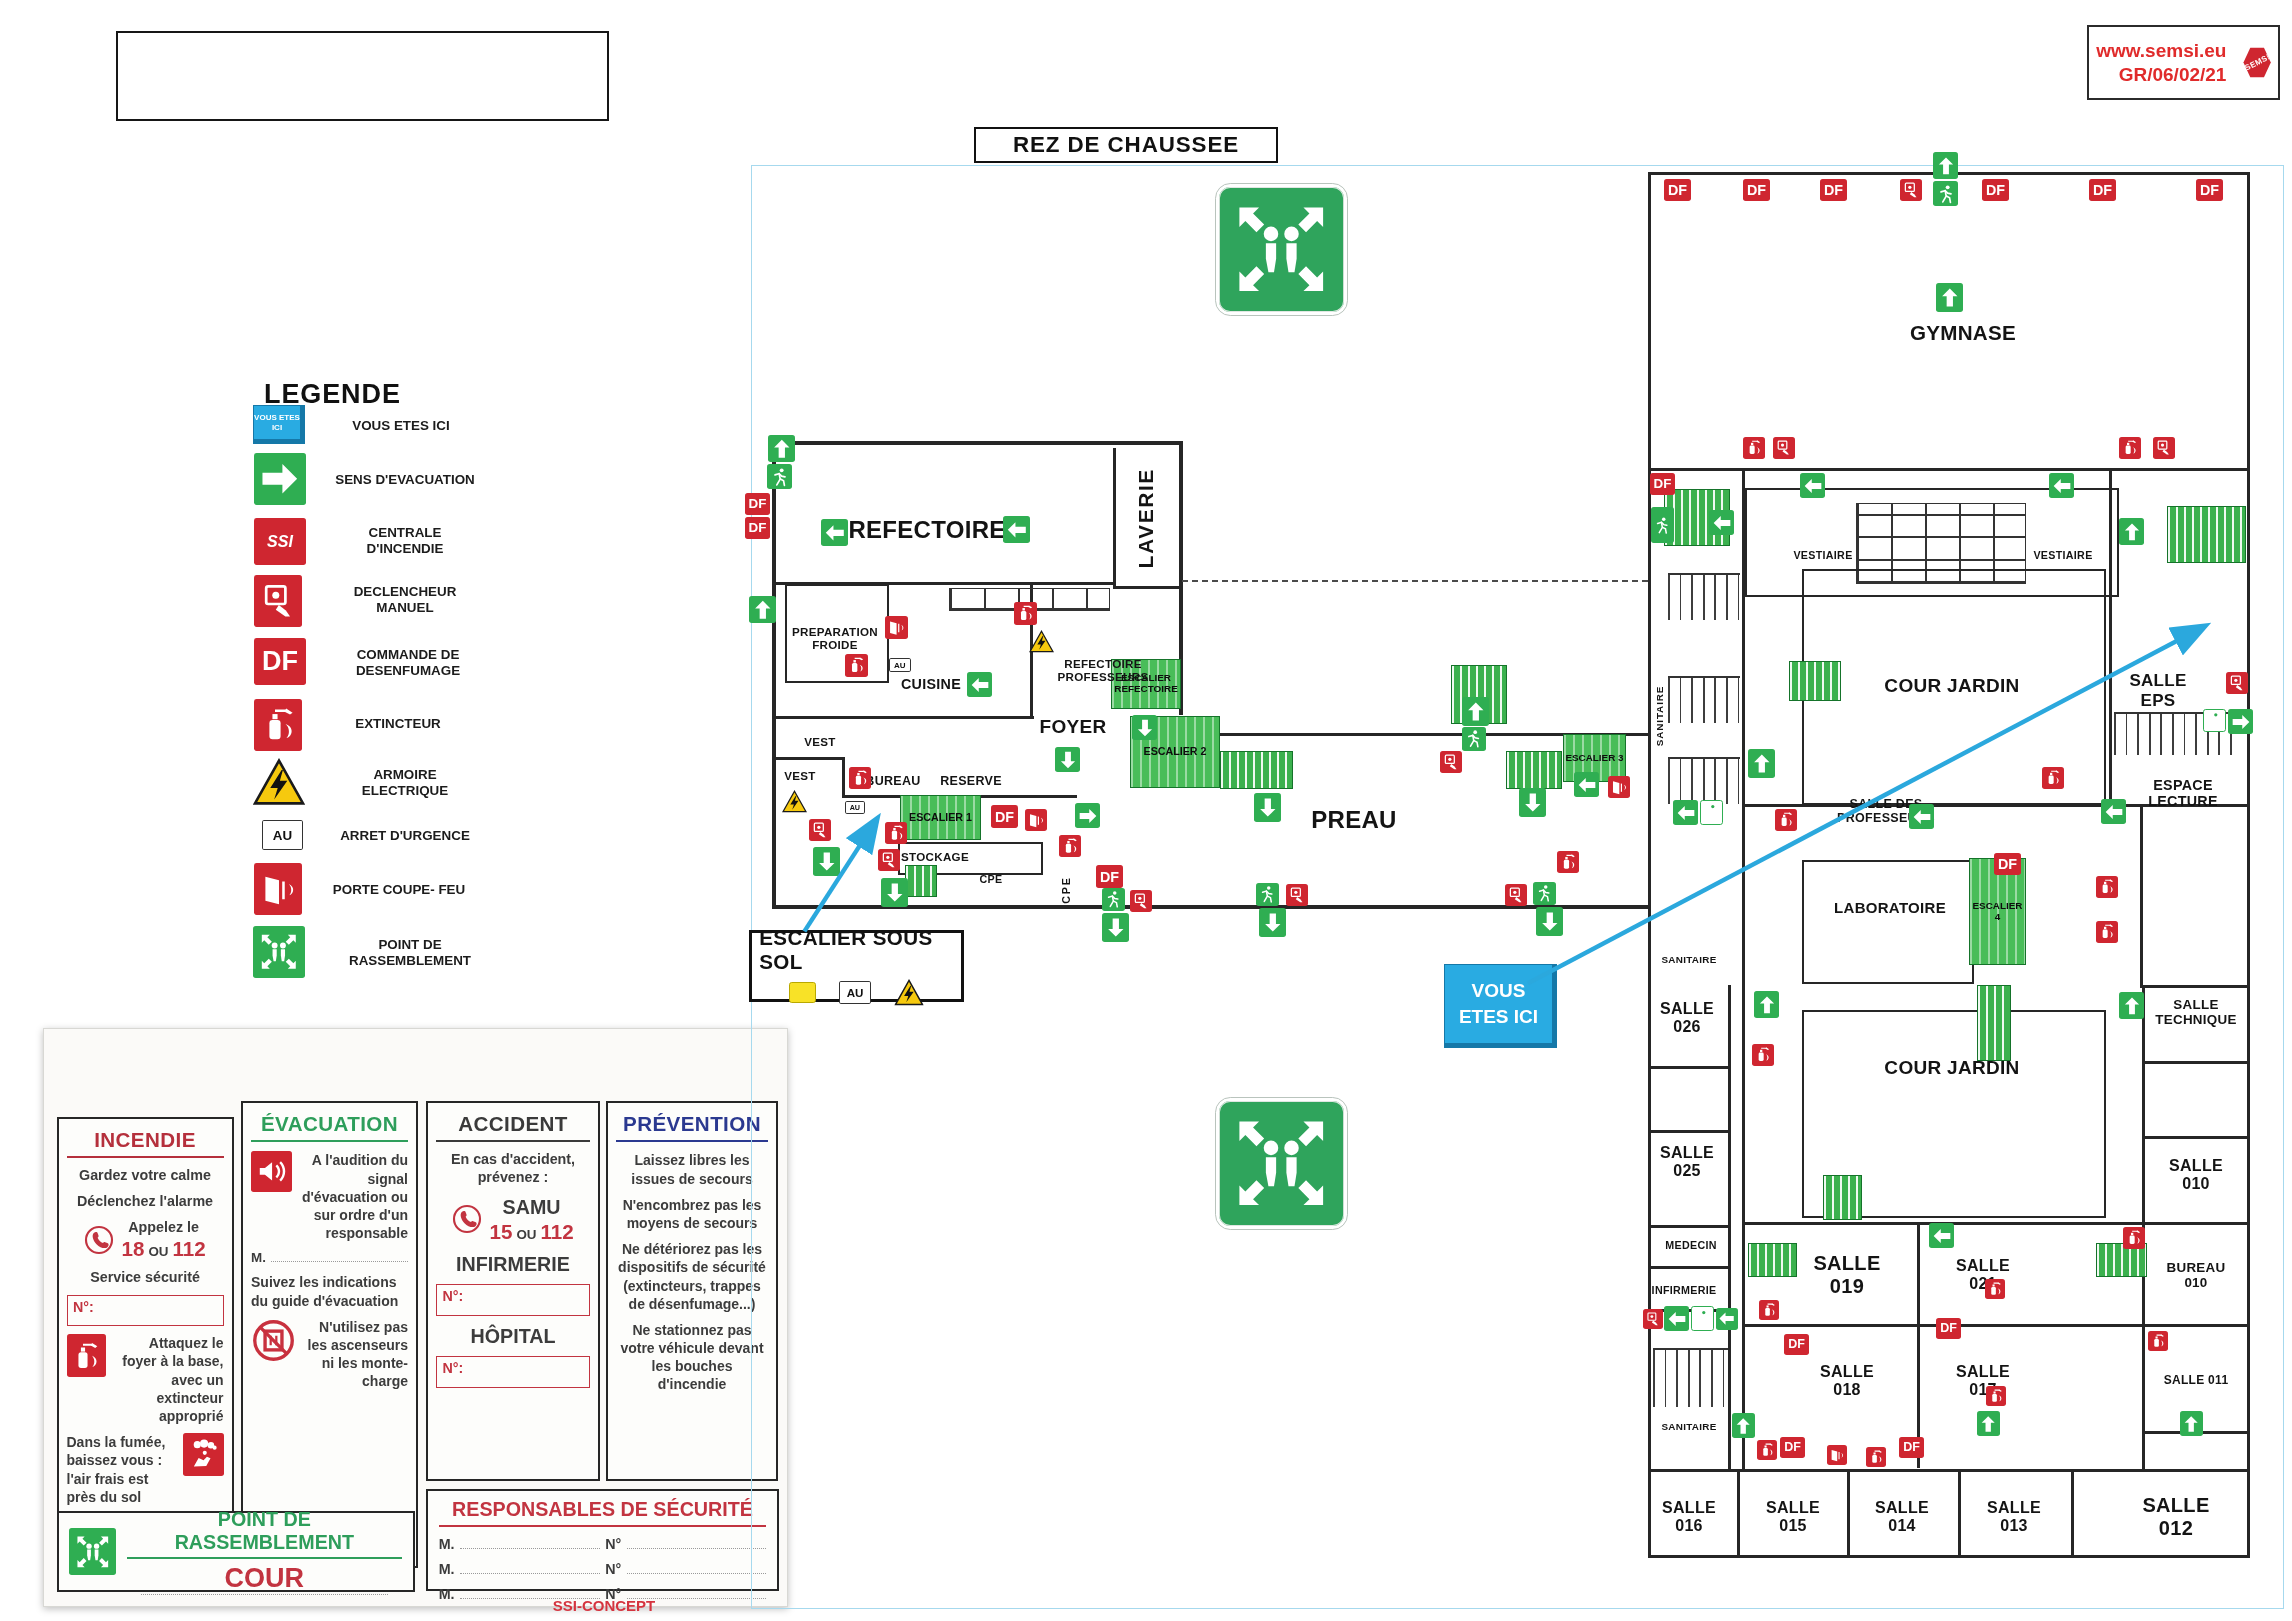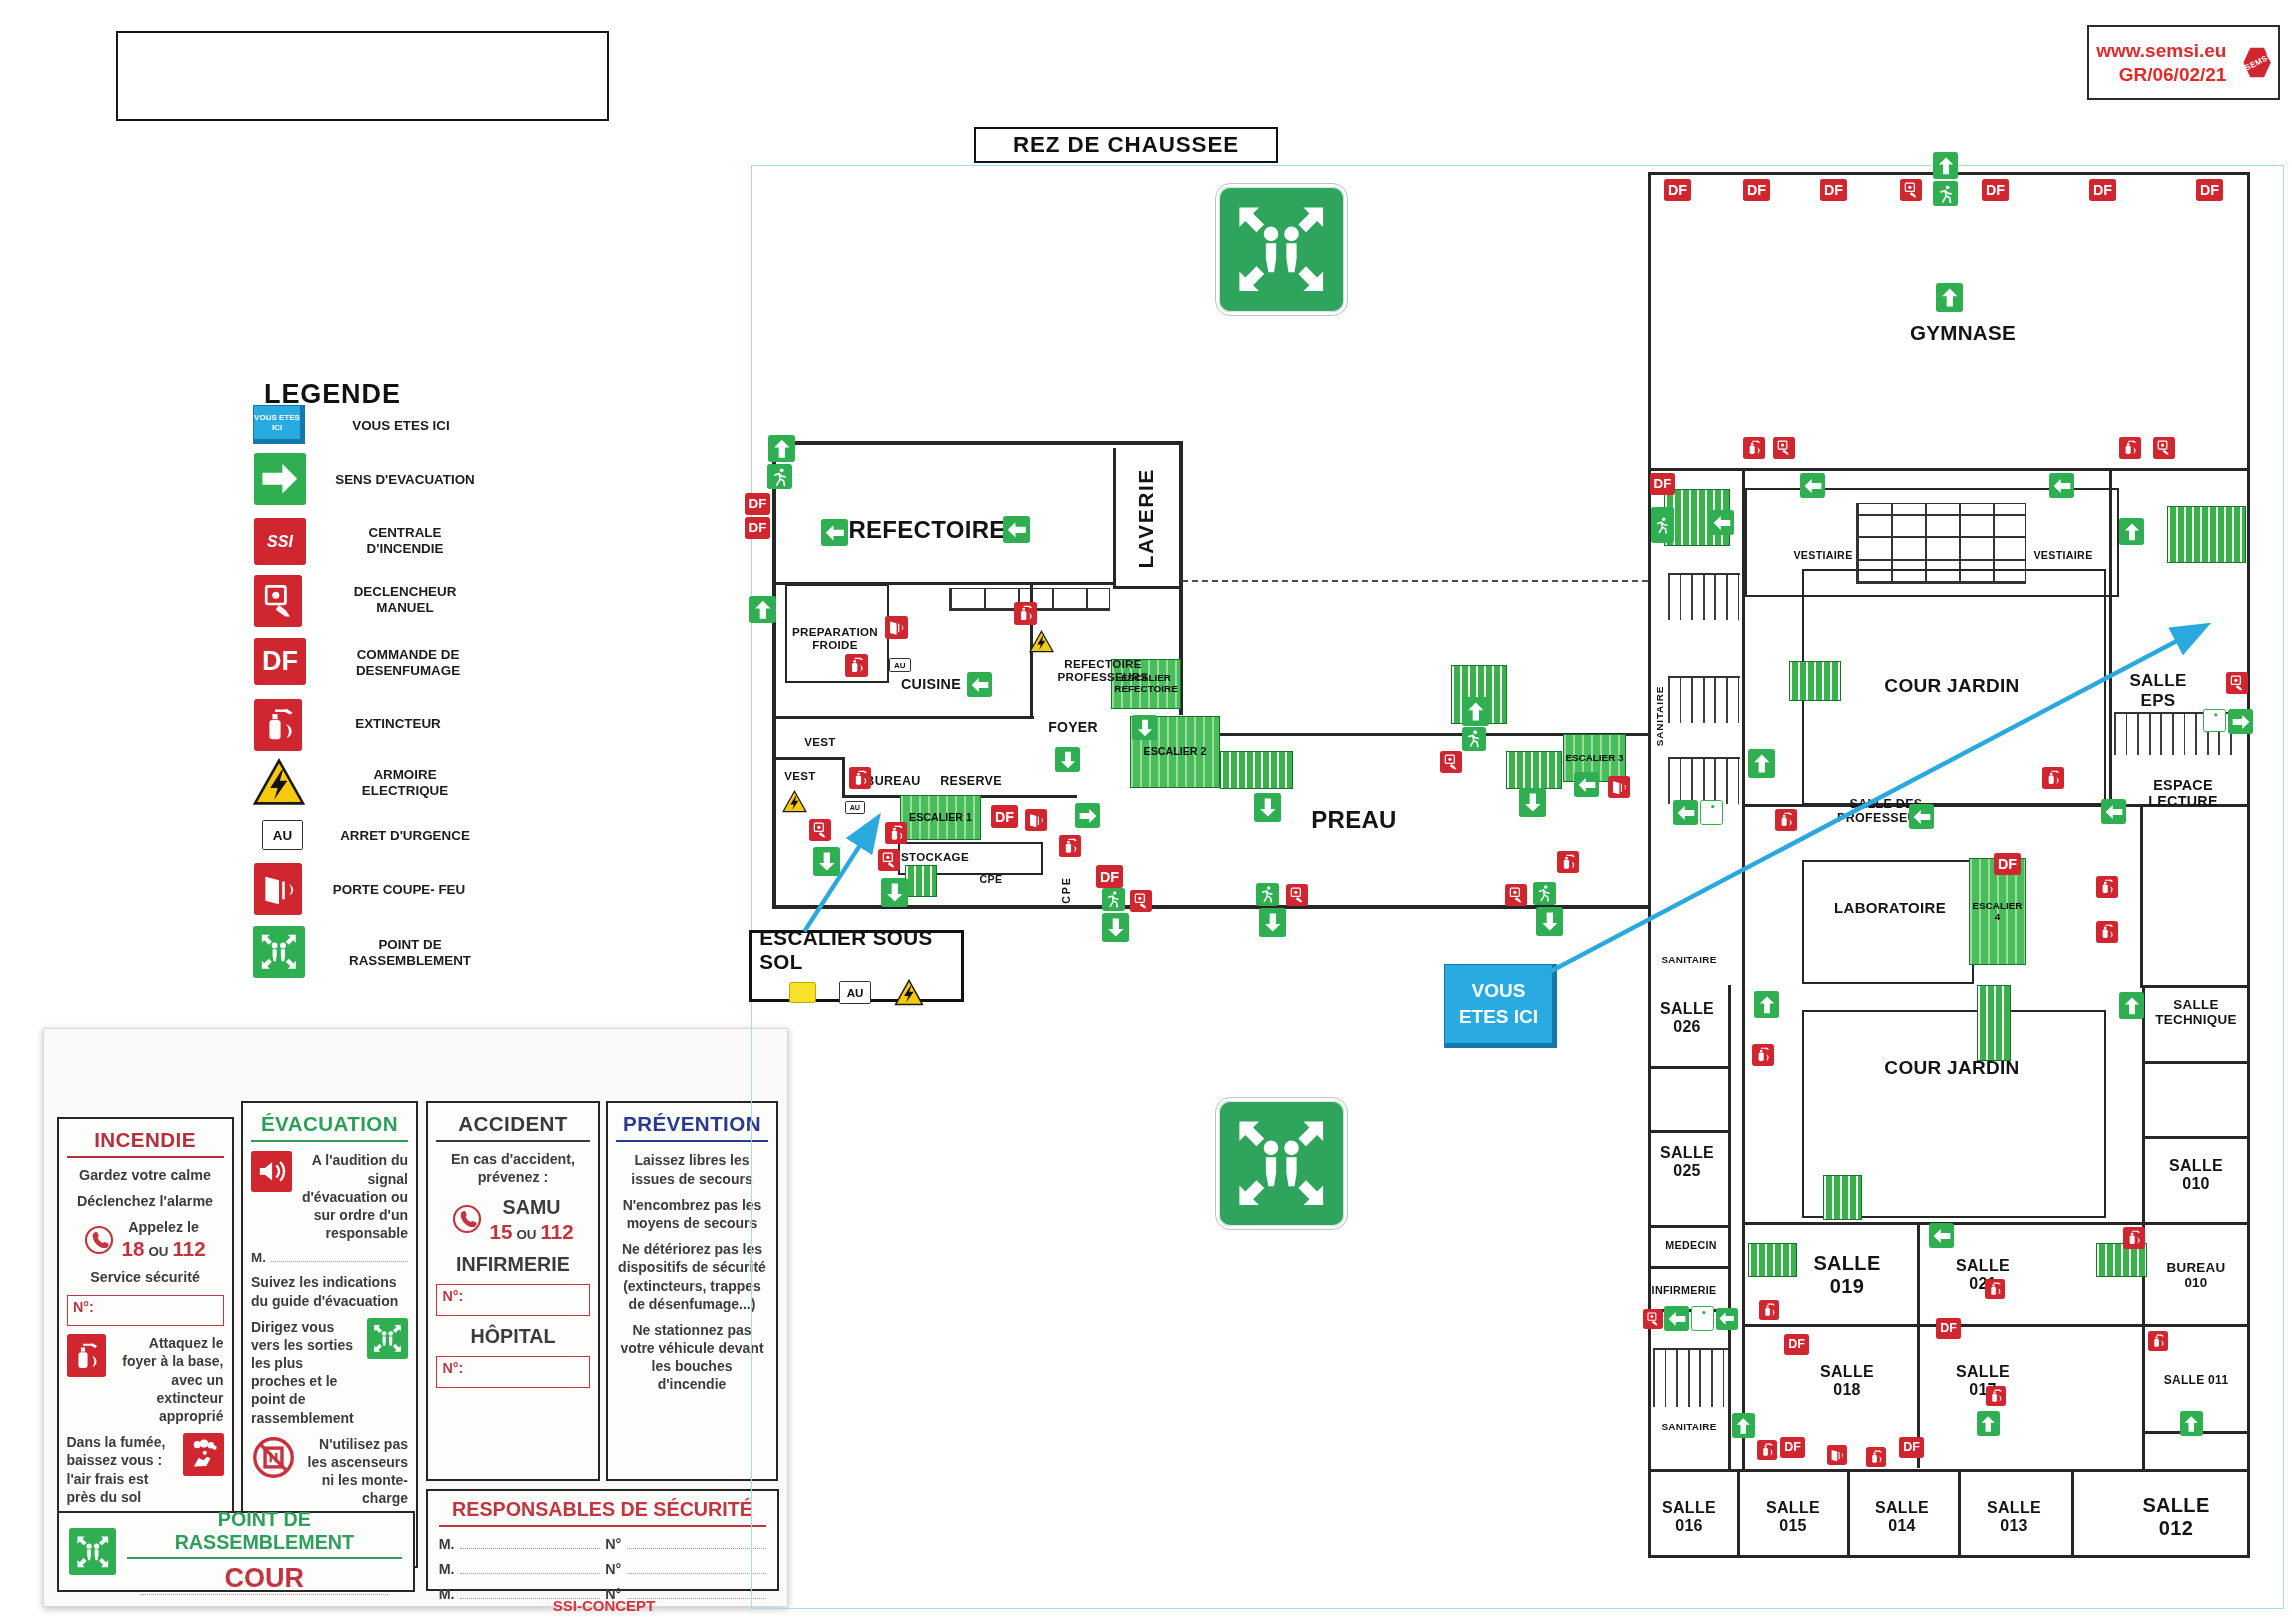--- a/index.html
+++ b/index.html
@@ -265,28 +265,20 @@
             </svg>
           </div>
         <div class="rtext">A l'audition du signal d'évacuation ou sur ordre d'un responsable</div>
       </div>
       <div class="mline">
           <span>M.</span>
           <span class="dots"></span>
         </div>
       <div class="cpar" style="text-align:left">Suivez les indications du guide d'évacuation</div>
       <div class="iconrow">
-        <div class="rtext" style="text-align:left">Dirigez vous vers les sorties les plus proches et le point de rassemblement</div>
-        <div class="ic g" style="position:static;width:41px;height:41px;flex:0 0 auto">
-            <svg class="sv" viewBox="0 0 24 24">
-              <use href="#i-asm"></use>
-            </svg>
-          </div>
-      </div>
-      <div class="iconrow">
         <svg style="width:45px;height:45px;flex:0 0 auto" viewBox="0 0 24 24">
             <use href="#i-lift"></use>
           </svg>
         <div class="rtext">N'utilisez pas les ascenseurs ni les monte-charge</div>
       </div>
     </div>
 
     <div class="abs col" style="left:382px;top:72px;width:174px;height:380px">
       <h3 class="t-acc">ACCIDENT</h3>
       <div class="cline">En cas d'accident, prévenez :</div>
@@ -442,21 +434,21 @@
   <div class="abs escbox" style="left:900px;top:795px;width:81px;height:45px;font-size:10.7px">ESCALIER 1</div>
   <div class="abs escbox" style="left:1130px;top:716px;width:90px;height:72px;font-size:10.7px">ESCALIER 2</div>
   <div class="abs escbox" style="left:1563px;top:734px;width:63px;height:48px;font-size:9.9px">ESCALIER 3</div>
   <div class="abs escbox" style="left:1969px;top:858px;width:57px;height:107px;font-size:9.9px">ESCALIER 4</div>
 
   <div class="rl" style="left:927px;top:530px;font-size:24px">REFECTOIRE</div>
   <div class="rlv" style="left:1146px;top:518px;font-size:20.6px">LAVERIE</div>
   <div class="rl" style="left:835px;top:638px;font-size:11.6px;width:99px">PREPARATION FROIDE</div>
   <div class="rl" style="left:931px;top:684px;font-size:14.3px">CUISINE</div>
   <div class="rl" style="left:1103px;top:670px;font-size:11.6px;width:107px">REFECTOIRE PROFESSEURS</div>
-  <div class="rl" style="left:1073px;top:727px;font-size:14px">FOYER</div>
+  <div class="rl" style="left:1073px;top:727px;font-size:19px">FOYER</div>
   <div class="rl" style="left:820px;top:742px;font-size:11.6px">VEST</div>
   <div class="rl" style="left:800px;top:776px;font-size:11.6px">VEST</div>
   <div class="rl" style="left:893px;top:781px;font-size:12.5px">BUREAU</div>
   <div class="rl" style="left:971px;top:781px;font-size:12.5px">RESERVE</div>
   <div class="rl" style="left:935px;top:857px;font-size:11.6px">STOCKAGE</div>
   <div class="rl" style="left:991px;top:879px;font-size:10.7px">CPE</div>
   <div class="rlv" style="left:1066px;top:890px;font-size:10.7px">CPE</div>
   <div class="rl" style="left:1354px;top:820px;font-size:24px">PREAU</div>
   <div class="rl" style="left:1963px;top:333px;font-size:20.6px">GYMNASE</div>
   <div class="rl" style="left:1823px;top:555px;font-size:10.7px">VESTIAIRE</div>

